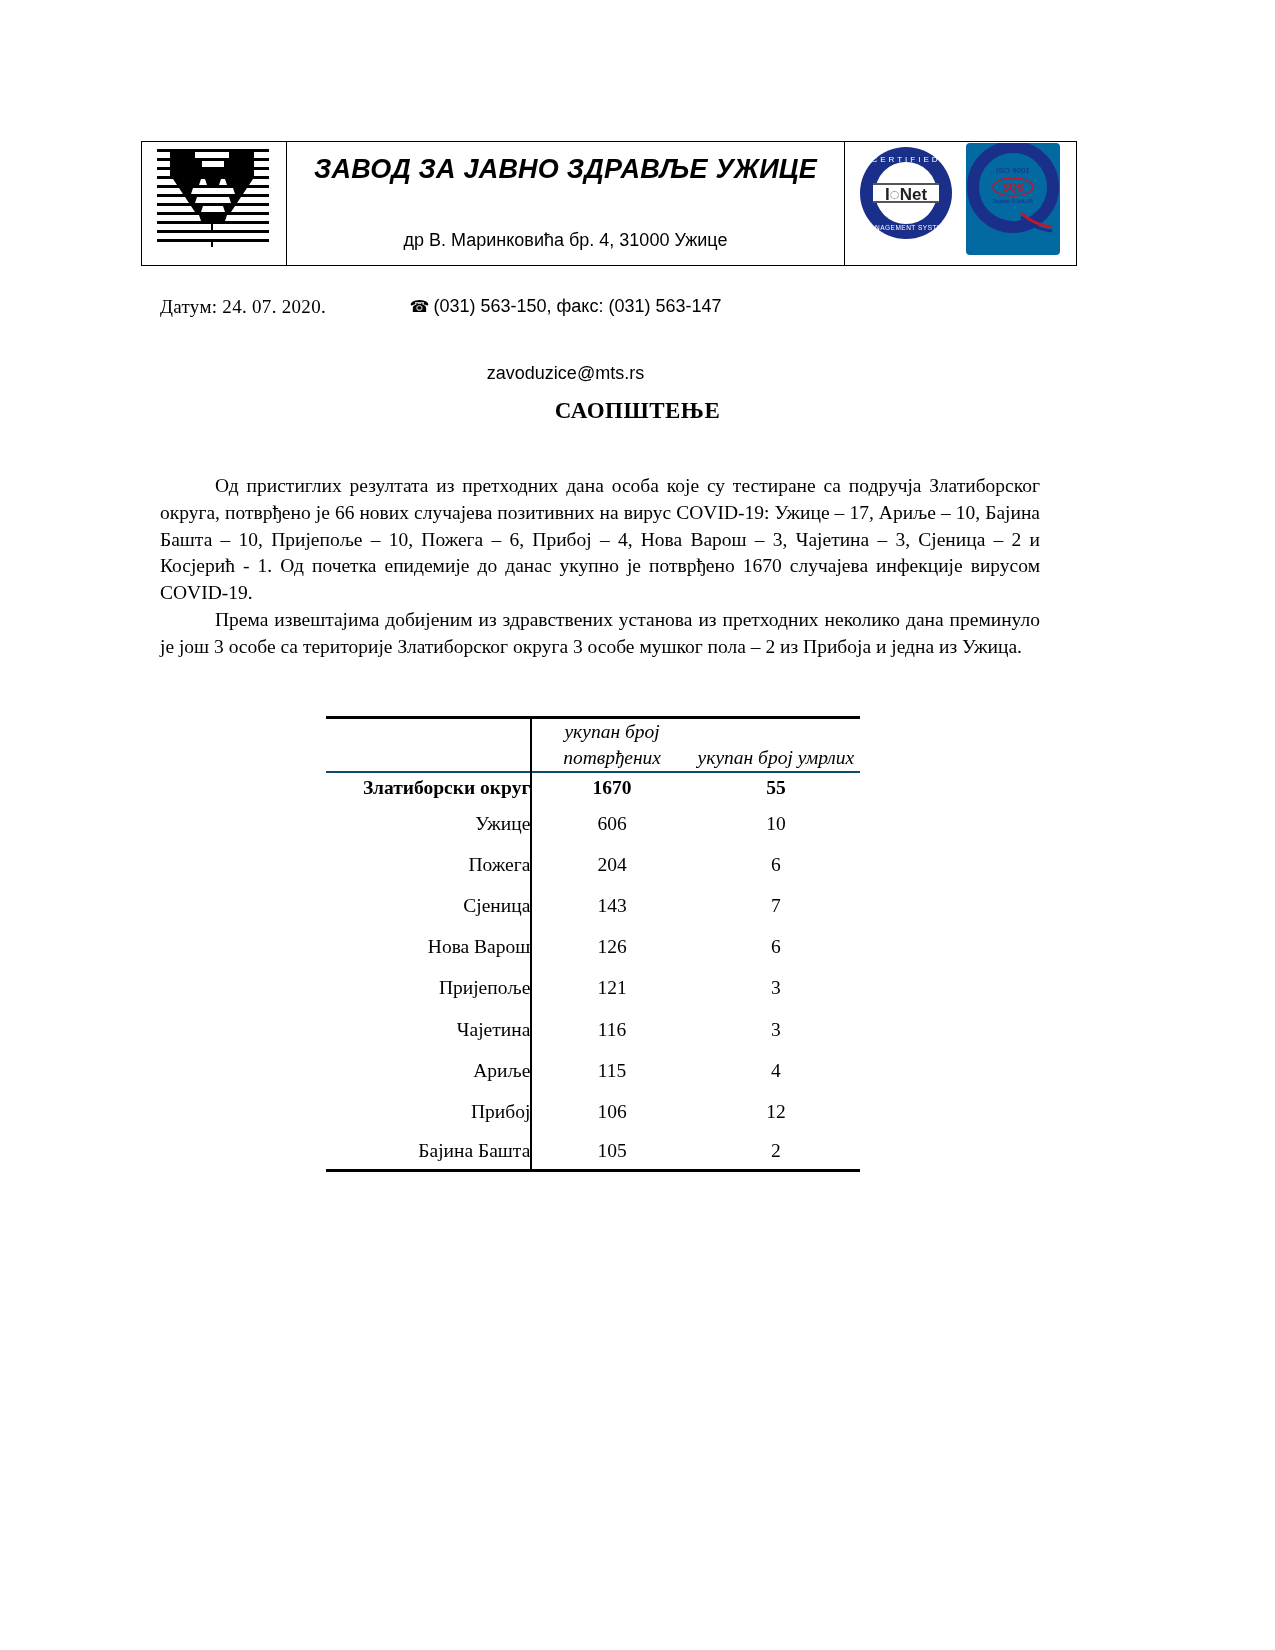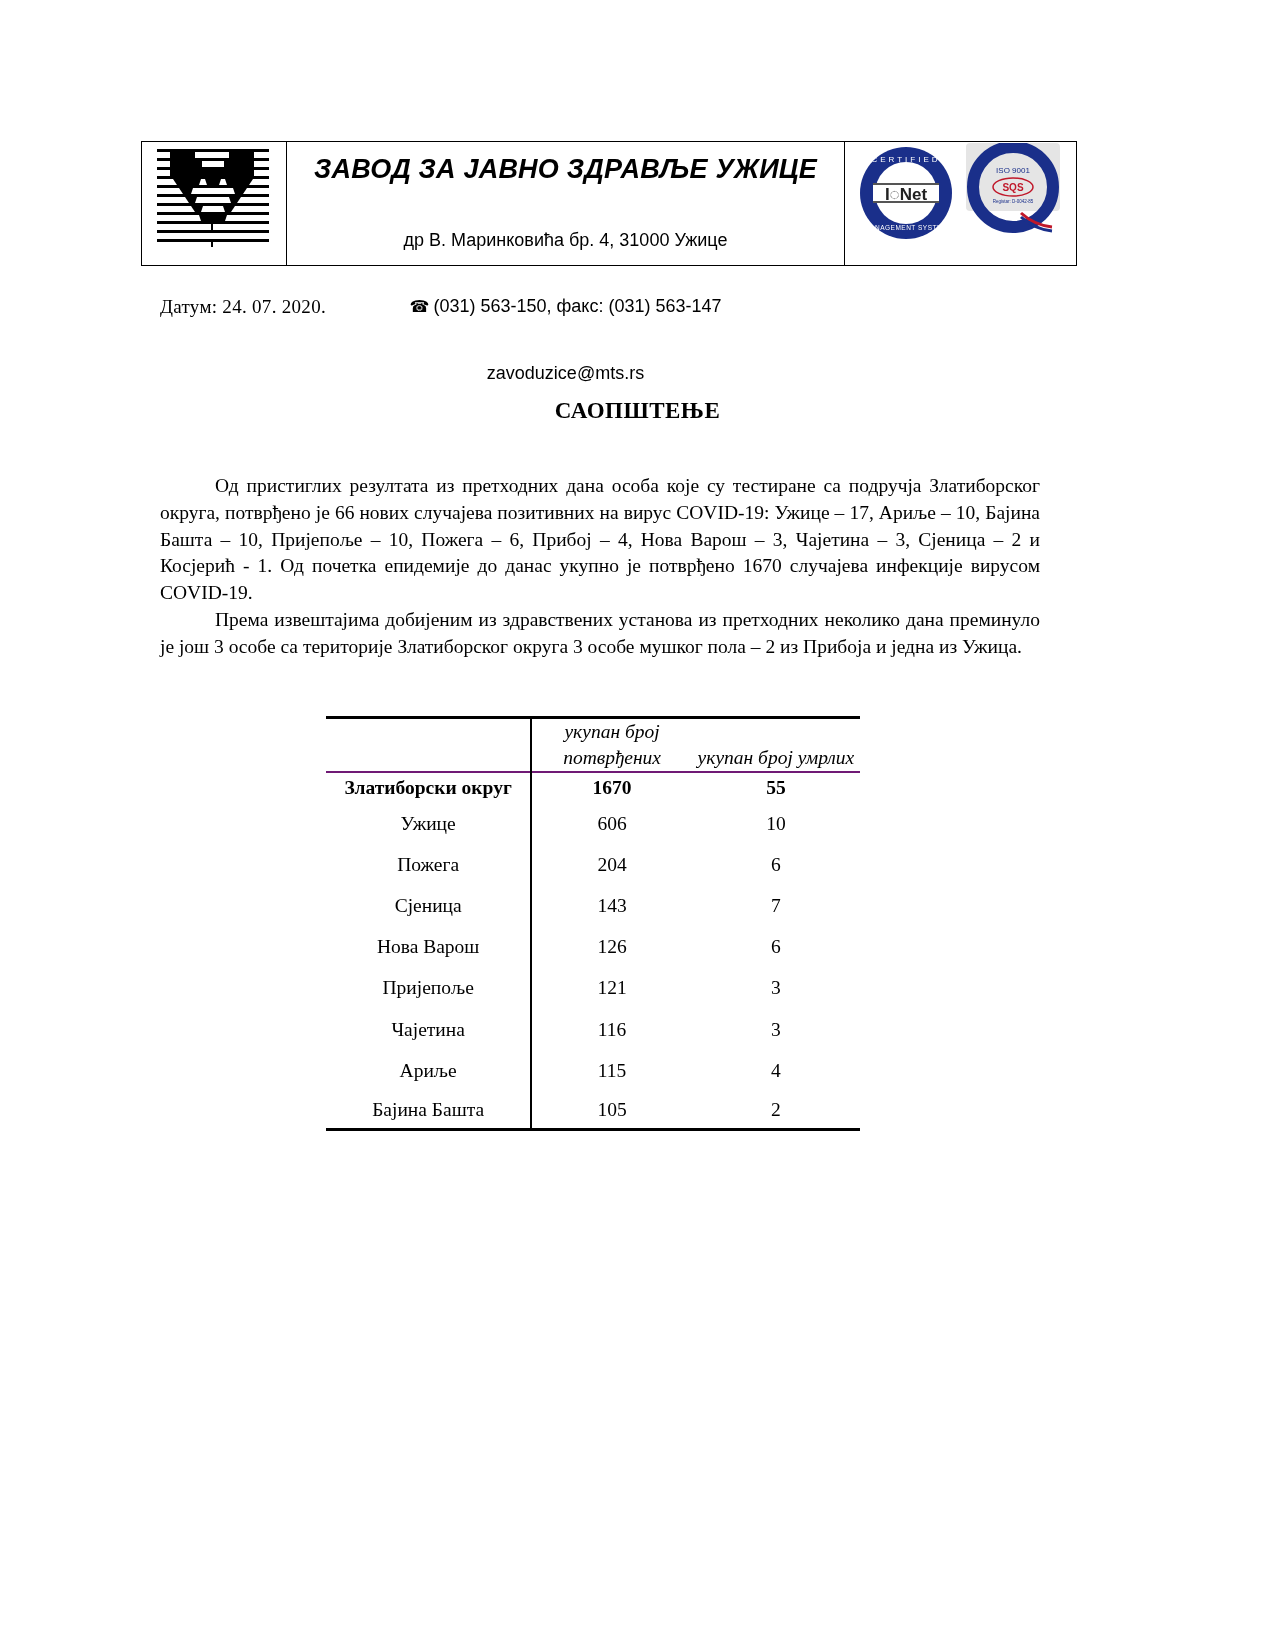--- a/index.html
+++ b/index.html
@@ -13,34 +13,34 @@
   .lh-logo { width: 144px; border-right: 1.5px solid #000; position: relative; }
   .lh-text { width: 557px; border-right: 1.5px solid #000; text-align: center; }
   .lh-certs { flex: 1; position: relative; }
   .lh-title { font-style: italic; font-weight: bold; font-size: 27px; margin-top: 12px; letter-spacing: 0.2px; }
   .lh-line { font-size: 18px; line-height: 22px; margin-top: 44px; }
   .lh-line:first-of-type { margin-top: 2px; }
   .phone-icon { font-size: 16px; margin-right: 4px; }
 
   .crest { position: absolute; left: 15px; top: 7px; }
   .iqnet { position: absolute; left: 14px; top: 4px; }
-  .sqs { position: absolute; left: 121px; top: 1px; width: 94px; height: 68px; background: #e5e5e5; border-radius: 4px; }
+  .sqs { position: absolute; left: 121px; top: 1px; width: 94px; height: 112px; background: #0369a1; border-radius: 4px; }
 
   
   .date { position: absolute; left: 160px; top: 296px; font-size: 19px; letter-spacing: 0.3px; }
   .heading { position: absolute; left: 0; width: 1275px; top: 398px; text-align: center; font-size: 23px; font-weight: bold; letter-spacing: 0.5px; }
   .paragraphs { position: absolute; left: 160px; top: 473px; width: 880px; font-size: 19.5px; line-height: 26.8px; text-align: justify; }
   .paragraphs p { margin: 0; text-indent: 55px; }
 
   
   .stats { position: absolute; left: 326px; top: 716px; width: 534px; border-collapse: collapse; font-size: 19.5px; }
   .stats th, .stats td { padding: 0; text-align: center; }
-  .stats thead tr { border-top: 3px solid #000; border-bottom: 2px solid #701a75; }
+  .stats thead tr { border-top: 3px solid #000; border-bottom: 2px solid #0c4a6e; }
   .stats thead th { font-weight: normal; font-style: italic; line-height: 26px; height: 52px; vertical-align: bottom; padding-bottom: 0px; }
-  .stats .c1 { width: 205px; border-right: 2px solid #000; }
+  .stats .c1 { width: 205px; border-right: 2px solid #000; text-align: right; }
   .stats .c2 { width: 160px; }
   .stats .c3 { width: 169px; }
   .stats tbody tr { height: 41.2px; }
   .stats tbody tr:last-child { border-bottom: 3.5px solid #000; height: 38px; }
   .stats tbody tr.total td { font-weight: bold; height: 30px; }
   .stats tbody tr.total { height: 30px; }
 </style>
 </head>
 <body>
 
@@ -162,18 +162,23 @@
         <td class="c1">Чајетина</td>
         <td class="c2">116</td>
         <td class="c3">3</td>
       </tr>
     <tr>
         <td class="c1">Ариље</td>
         <td class="c2">115</td>
         <td class="c3">4</td>
       </tr>
     <tr>
+        <td class="c1">Прибој</td>
+        <td class="c2">106</td>
+        <td class="c3">12</td>
+      </tr>
+    <tr>
         <td class="c1">Бајина Башта</td>
         <td class="c2">105</td>
         <td class="c3">2</td>
       </tr>
   </tbody>
 </table>
 
 </body></html>

